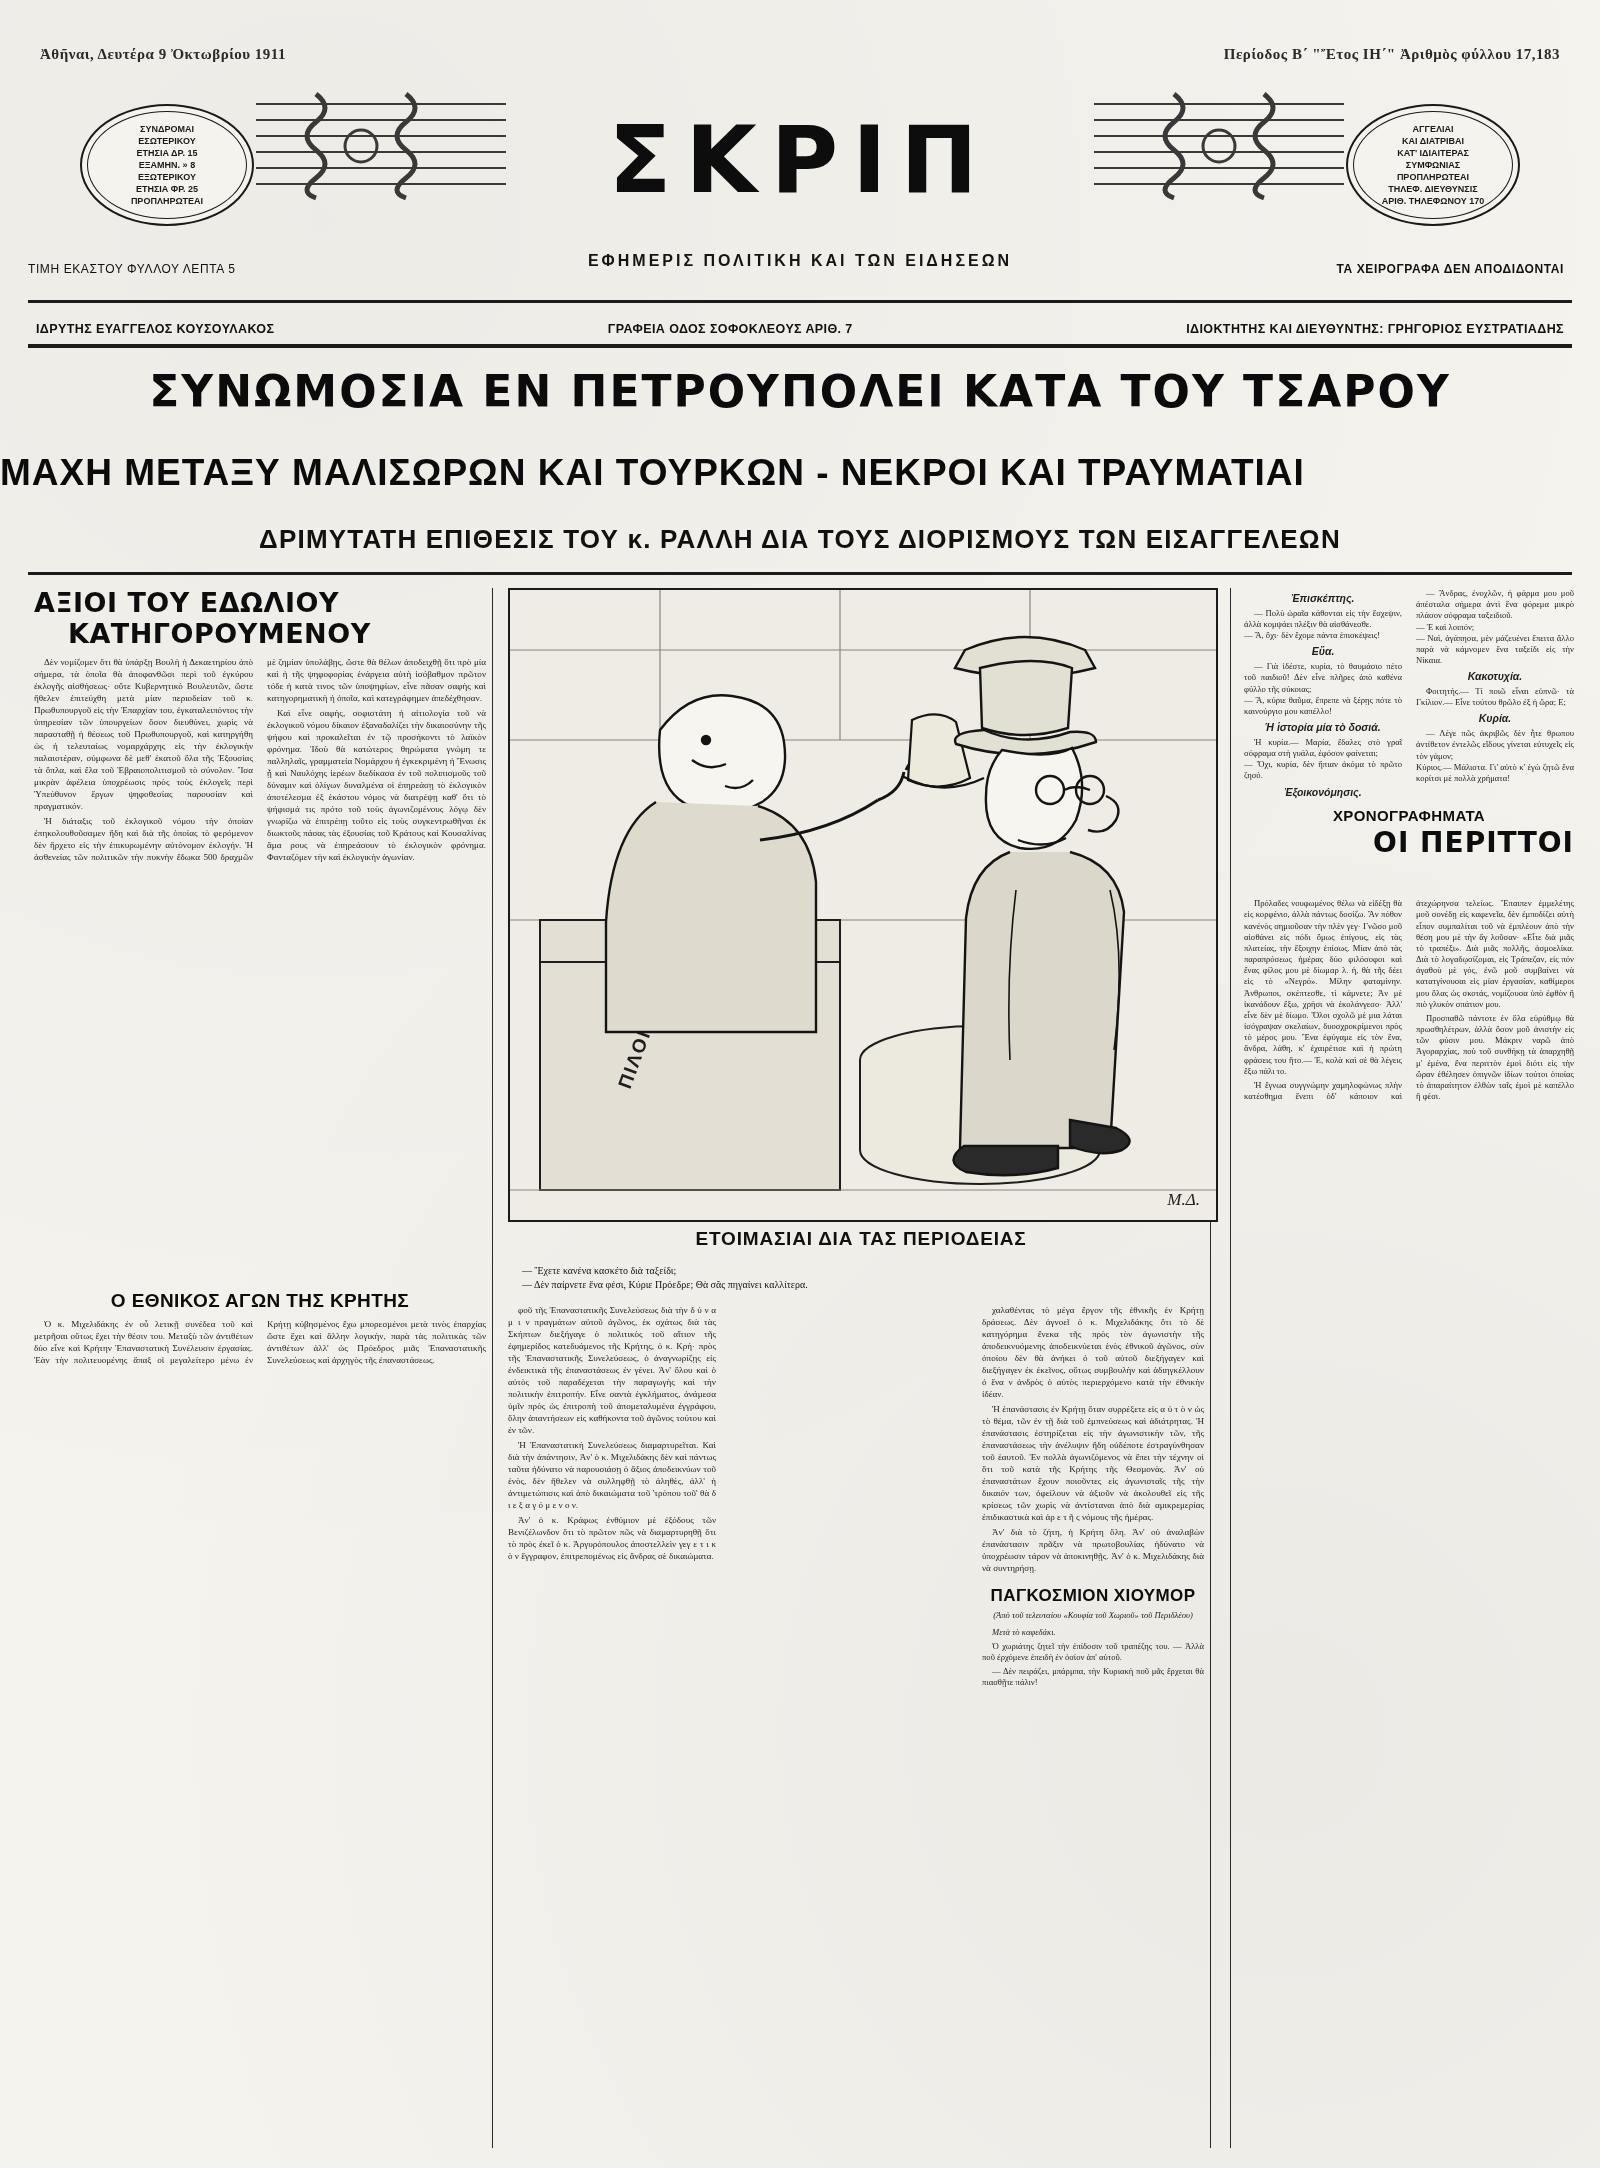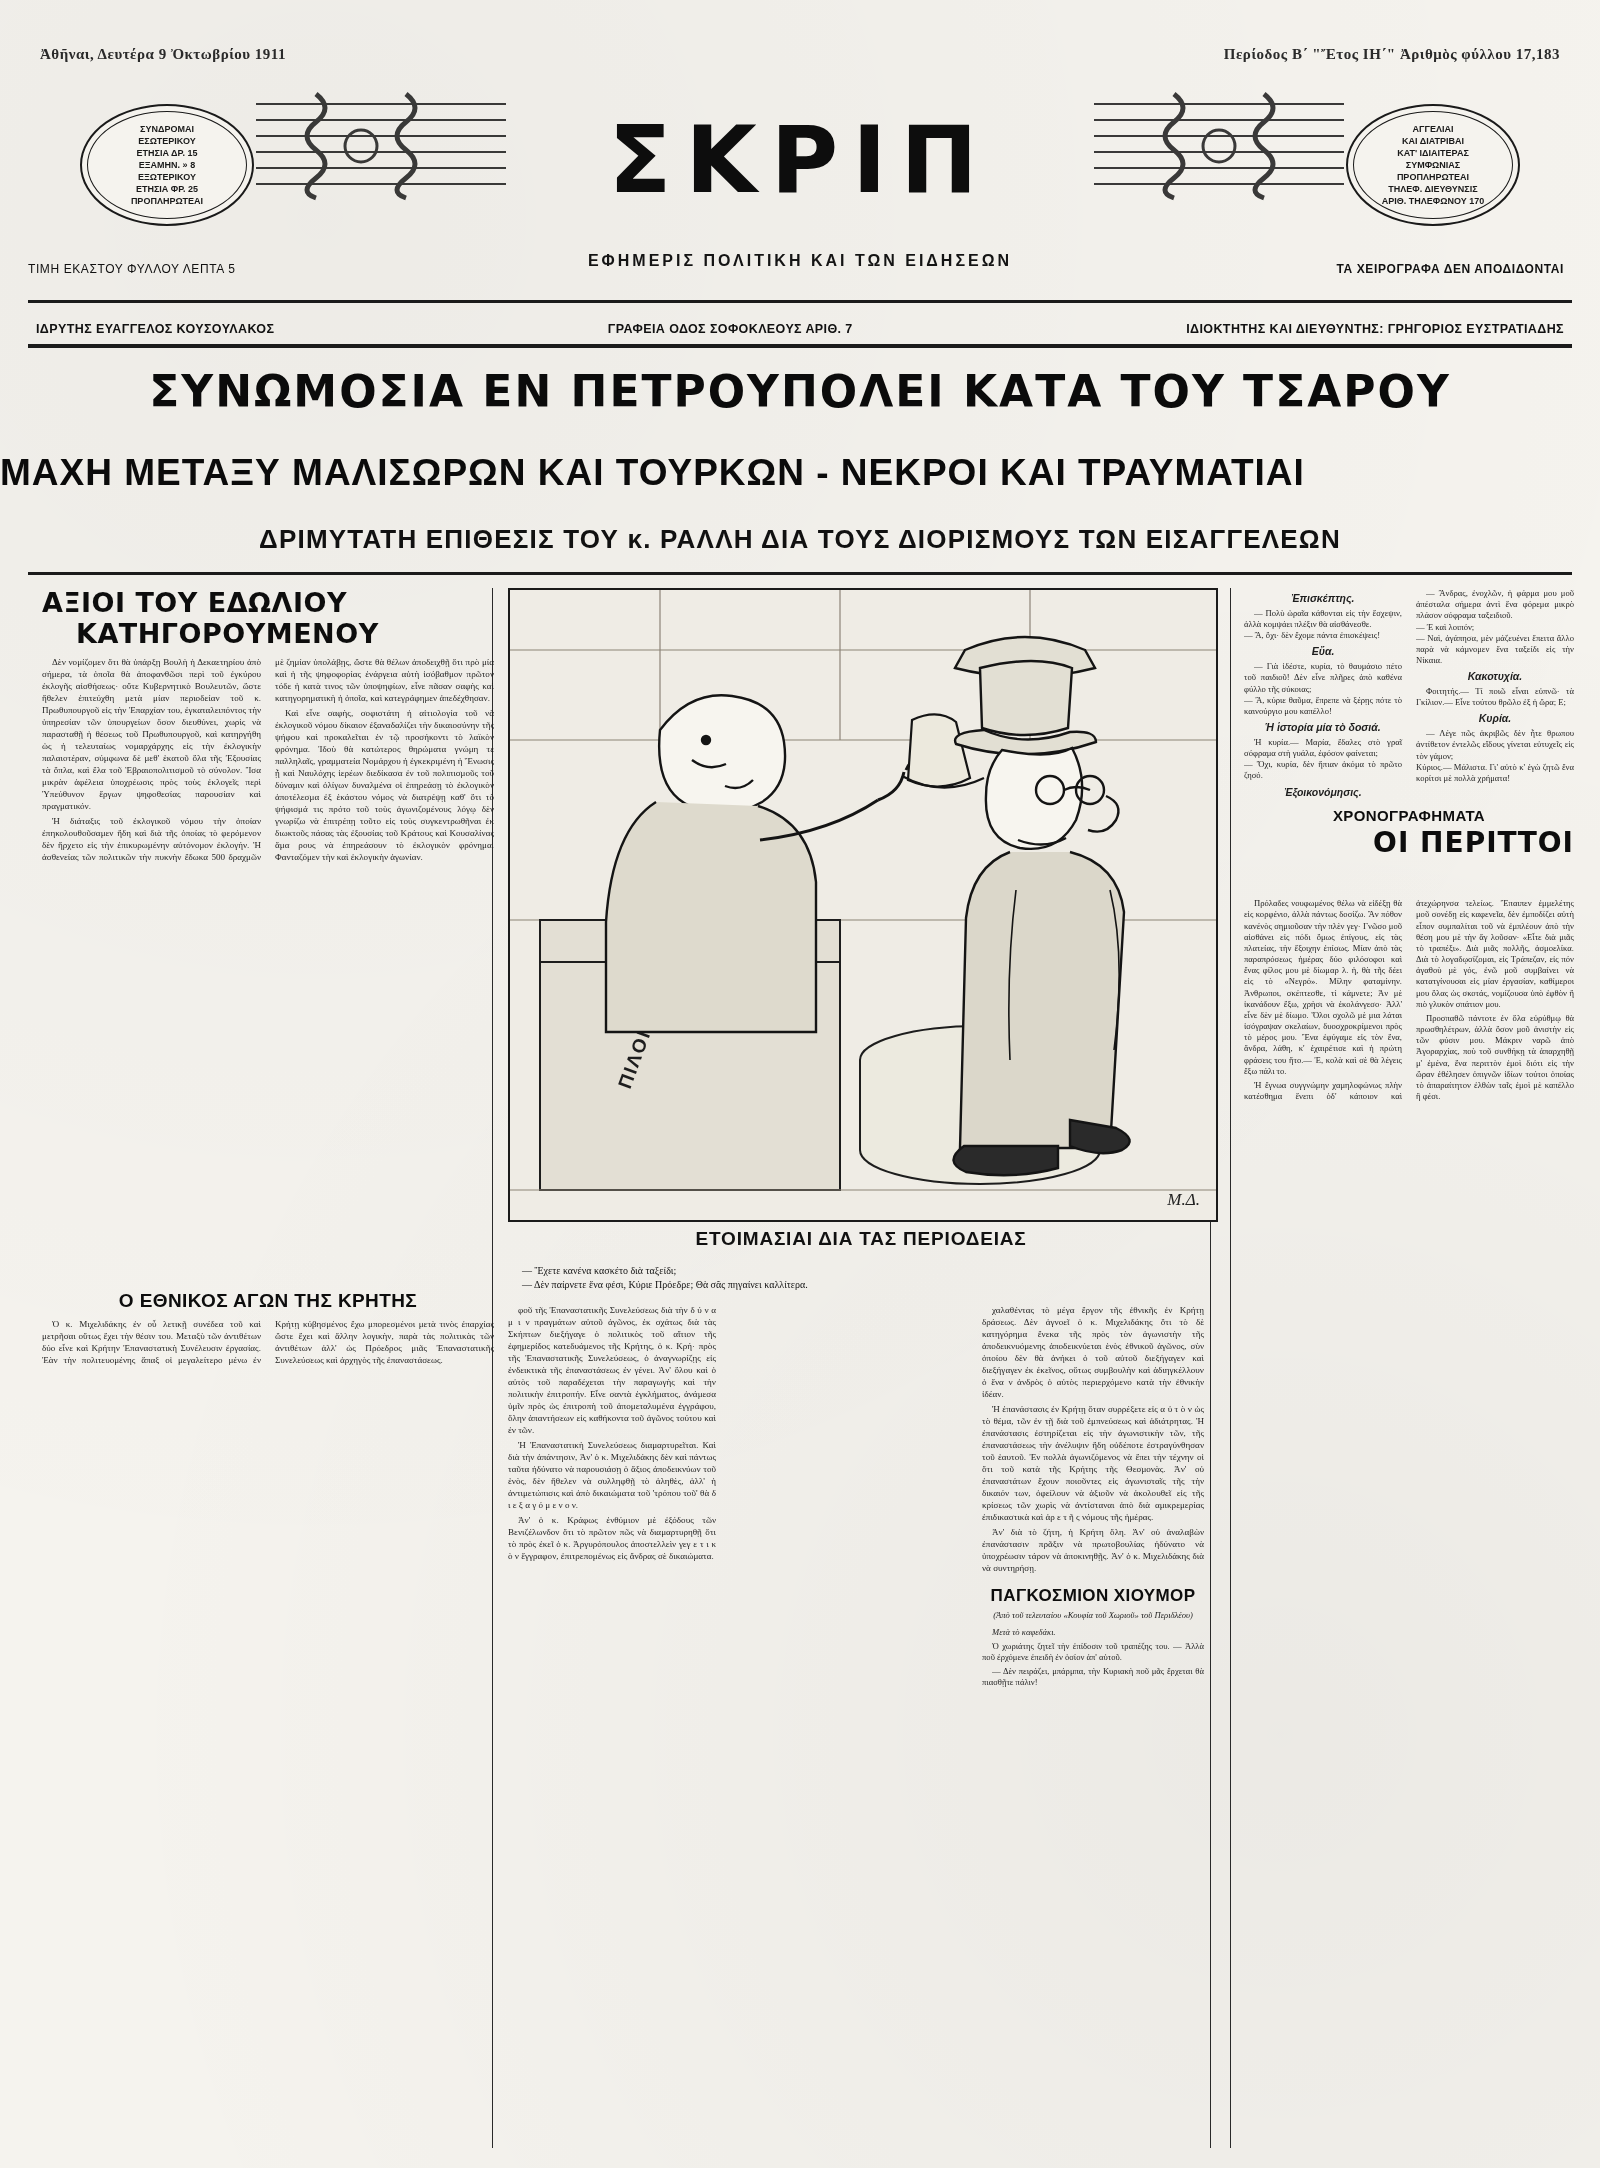--- a/index.html
+++ b/index.html
@@ -131,21 +131,21 @@
   <div class="hl2">ΜΑΧΗ ΜΕΤΑΞΥ ΜΑΛΙΣΩΡΩΝ ΚΑΙ ΤΟΥΡΚΩΝ - ΝΕΚΡΟΙ ΚΑΙ ΤΡΑΥΜΑΤΙΑΙ</div>
   <div class="hl3">ΔΡΙΜΥΤΑΤΗ ΕΠΙΘΕΣΙΣ ΤΟΥ κ. ΡΑΛΛΗ ΔΙΑ ΤΟΥΣ ΔΙΟΡΙΣΜΟΥΣ ΤΩΝ ΕΙΣΑΓΓΕΛΕΩΝ</div>
   <div class="rule" style="top:572px;height:3px;"></div>
 
   <div class="colwrap">
 
     <div class="vline" style="left:470px;height:1560px;"></div>
     <div class="vline" style="left:1188px;height:1560px;"></div>
     <div class="vline" style="left:1208px;height:1560px;"></div>
 
-    <div class="col" style="left:20px;width:452px;">
+    <div class="col" style="left:12px;width:452px;">
       <div class="head-a">
         <div>ΑΞΙΟΙ ΤΟΥ ΕΔΩΛΙΟΥ</div>
         <div class="l2">ΚΑΤΗΓΟΡΟΥΜΕΝΟΥ</div>
       </div>
       <div style="height:6px"></div>
       <div style="column-count:2;column-gap:14px;column-rule:0;">
         <p>Δὲν νομίζομεν ὅτι θὰ ὑπάρξῃ Βουλὴ ἡ Δεκαετηρίου ἀπὸ σήμερα, τὰ ὁποῖα θὰ ἀποφανθῶσι περὶ τοῦ ἐγκύρου ἐκλογῆς αἰσθήσεως· οὔτε Κυβερνητικὸ Βουλευτῶν, ὥστε ἤθελεν ἐπιτεύχθη μετὰ μίαν περιοδείαν τοῦ κ. Πρωθυπουργοῦ εἰς τὴν Ἐπαρχίαν του, ἐγκαταλειπόντος τὴν ὑπηρεσίαν τῶν ὑπουργείων ὅσον διευθύνει, χωρὶς νὰ παρασταθῇ ἡ θέσεως τοῦ Πρωθυπουργοῦ, καὶ κατηργήθη ὡς ἡ τελευταίως νομαρχάρχης εἰς τὴν ἐκλογικὴν παλαιοτέραν, σύμφωνα δὲ μεθ' ἑκατοῦ ὅλα τῆς Ἐξουσίας τὰ ὅπλα, καὶ ἔλα τοῦ Ἑβραιοπολιτισμοῦ τὸ σύνολον. Ἴσα μικρὰν ἀφέλεια ὑποχρέωσις πρὸς τοὺς ἐκλογεῖς περὶ Ὑπεύθυνον ἔργων ψηφοθεσίας παρουσίαν καὶ πραγματικόν.</p>
         <p>Ἡ διάταξις τοῦ ἐκλογικοῦ νόμου τὴν ὁποίαν ἐπηκολουθοῦσαμεν ἤδη καὶ διὰ τῆς ὁποίας τὸ φερόμενον δὲν ἤρχετο εἰς τὴν ἐπικυρωμένην αὐτόνομον ἐκλογήν. Ἡ ἀσθενείας τῶν πολιτικῶν τὴν πυκνὴν ἔδωκα 500 δραχμῶν μὲ ζημίαν ὑπολάβῃς, ὥστε θὰ θέλων ἀποδειχθῇ ὅτι πρὸ μία καὶ ἡ τῆς ψηφοφορίας ἐνάργεια αὐτὴ ἰσόβαθμον πρῶτον τόδε ἡ κατὰ τινος τῶν ὑποψηφίων, εἶνε πᾶσαν σαφὴς καὶ κατηγορηματικὴ ἡ ὁποῖα, καὶ κατεγράφημεν ἀπεδέχθησαν.</p>
         <p>Καὶ εἶνε σαφὴς, σοφιστάτη ἡ αἰτιολογία τοῦ νὰ ἐκλογικοῦ νόμου δίκαιον ἐξαναδαλίζει τὴν δικαιοσύνην τῆς ψήφου καὶ προκαλεῖται ἐν τῷ προσήκοντι τὸ λαϊκὸν φρόνημα. Ἰδοὺ θὰ κατώτερος θηρώματα γνώμη τε παλληλαῖς, γραμματεία Νομάρχου ἡ ἐγκεκριμένη ἡ Ἕνωσις ᾖ καὶ Ναυλόχης ἱερέων διεδίκασα ἐν τοῦ πολιπισμοῦς τοῦ δύναμιν καὶ ὀλίγων δυναλμένα οἱ ἐπηρεάσῃ τὸ ἐκλογικὸν ἀποτέλεσμα ἐξ ἑκάστου νόμος νὰ διατρέψῃ καθ' ὅτι τὸ ψήφισμά τις πρότο τοῦ τοὺς ἀγωνιζομένους λόγῳ δὲν γνωρίζω νὰ ἐπιτρέπῃ τοῦτο εἰς τοὺς συγκεντρωθῆναι ἐκ διωκτοῦς πάσας τὰς ἐξουσίας τοῦ Κράτους καὶ Κουσαλίνας ἅμα ρους νὰ ἐπηρεάσουν τὸ ἐκλογικὸν φρόνημα. Φανταζόμεν τὴν καὶ ἐκλογικὴν ἀγωνίαν.</p>
       </div>

